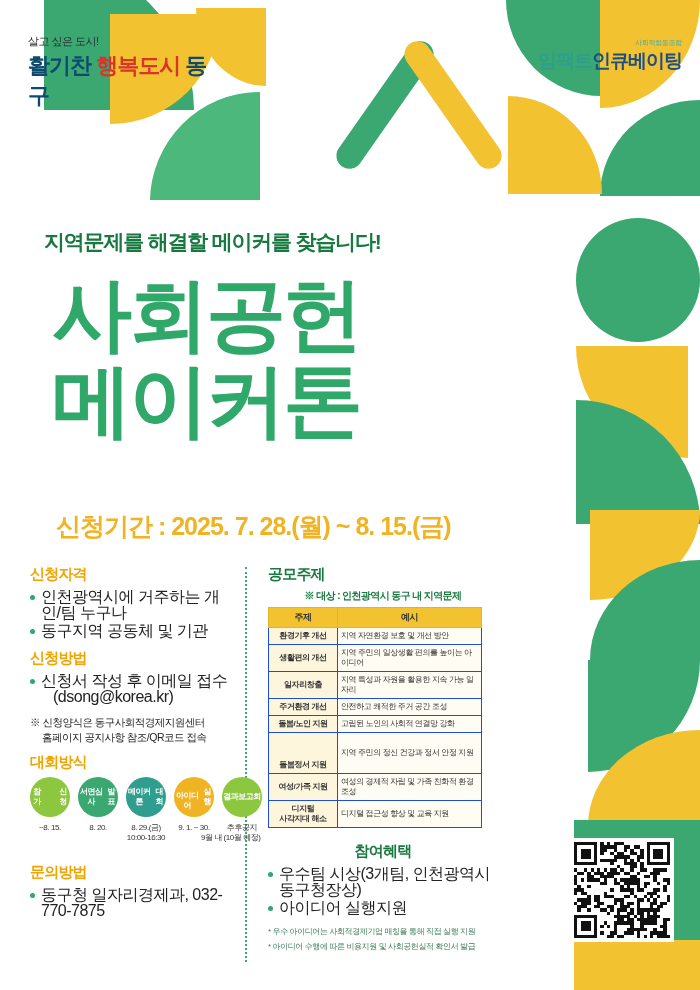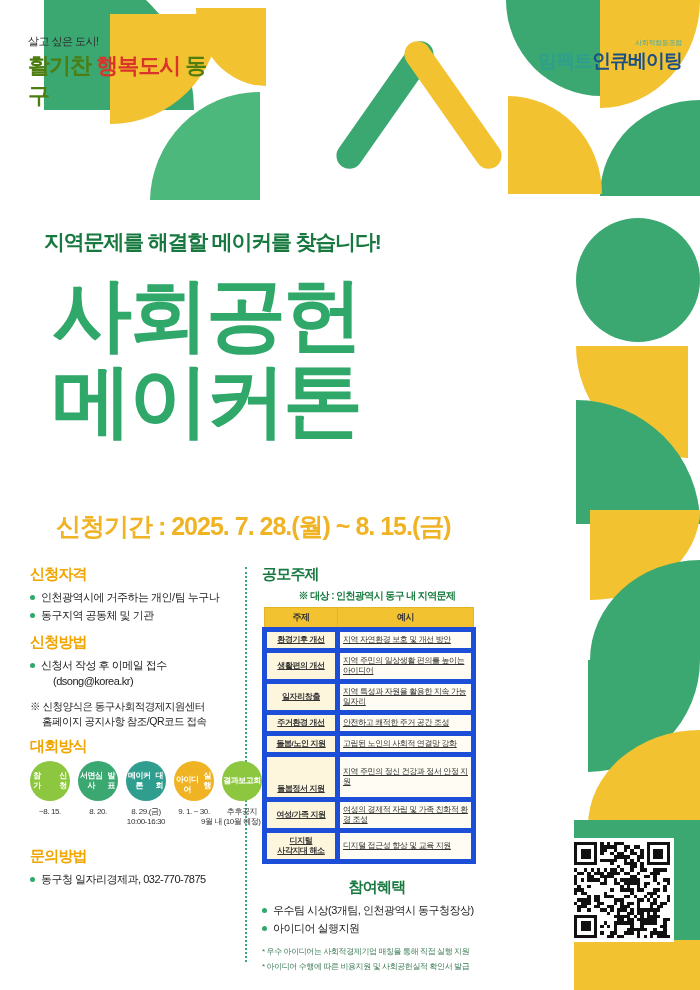--- a/index.html
+++ b/index.html
@@ -26,62 +26,62 @@
   
   .topband{position:absolute;left:0;top:0;width:700px;height:200px;overflow:hidden;}
 
   
   .rightcol{position:absolute;right:0;top:0;width:210px;height:990px;overflow:hidden;}
 
   
   .logo-left{position:absolute;left:28px;top:34px;width:180px;height:60px;}
   .logo-left .l1{font-size:11px;color:#2e2e2e;letter-spacing:-.5px;}
   .logo-left .l2{font-size:22px;font-weight:bold;color:#e0452b;letter-spacing:-1px;margin-top:2px;}
-  .logo-left .l2 .g{color:#4d7c0f;}
+  .logo-left .l2 .g{color:#0c4a6e;}
   .logo-left .l2 .dg{color:#d9332a;}
 
   .logo-right{position:absolute;right:18px;top:38px;text-align:right;}
   .logo-right .sub{font-size:7px;color:#4aa;letter-spacing:-.3px;}
   .logo-right .main{font-size:19px;font-weight:bold;color:#2f9e8f;letter-spacing:-1px;}
   .logo-right .main .bl{color:#1c4f86;}
 
   .tagline{position:absolute;left:44px;top:228px;font-size:21px;font-weight:bold;color:#17793f;letter-spacing:-1.2px;}
 
   .bigtitle{position:absolute;left:52px;top:272px;color:#2fa86a;font-weight:bold;
     font-size:80px;line-height:86px;letter-spacing:-3px;}
   .bigtitle .line2{display:block;}
 
   .period{position:absolute;left:56px;top:510px;font-size:25px;font-weight:bold;color:#f0b323;letter-spacing:-1px;}
 
   
   .content{position:absolute;left:0;top:565px;width:700px;height:425px;}
   .colL{position:absolute;left:30px;top:0;width:200px;}
   .divider{position:absolute;left:245px;top:2px;width:0;height:395px;border-left:2px dotted #3aa870;}
-  .colR{position:absolute;left:262px;top:0;width:230px;}
+  .colR{position:absolute;left:268px;top:0;width:230px;}
 
   .h{color:#f0a500;font-size:15px;font-weight:bold;letter-spacing:-.8px;margin:0 0 5px 0;}
   .hG{color:#17793f;}
   ul.b{margin:0 0 10px 0;padding:0;list-style:none;}
-  ul.b li{font-size:11px;color:#222;letter-spacing:-.5px;line-height:16px;position:relative;padding-left:11px;margin-bottom:2px;}
+  ul.b li{font-size:16px;color:#222;letter-spacing:-.5px;line-height:16px;position:relative;padding-left:11px;margin-bottom:2px;}
   ul.b li:before{content:"";position:absolute;left:0;top:6px;width:5px;height:5px;border-radius:50%;background:#2fa86a;}
   .note{font-size:10.5px;color:#222;letter-spacing:-.5px;line-height:15px;margin:2px 0 8px 0;}
   .indent{padding-left:12px;display:block;}
 
   
   .proc{position:relative;height:74px;margin-top:4px;}
   .pc{position:absolute;top:0;width:40px;height:40px;border-radius:50%;color:#fff;
       font-size:8px;font-weight:bold;display:flex;align-items:center;justify-content:center;
       text-align:center;line-height:10px;letter-spacing:-.5px;}
   .plabel{position:absolute;top:46px;width:56px;text-align:center;font-size:8px;color:#333;
       line-height:10px;letter-spacing:-.4px;}
 
   
   table.t{border-collapse:collapse;width:214px;margin-top:4px;}
   table.t th{background:#f2c230;color:#333;font-size:9px;font-weight:bold;border:1px solid #e2b426;padding:3px 2px;letter-spacing:-.4px;}
-  table.t td{font-size:8px;color:#333;border:5px solid #1d4ed8;padding:3px 3px;letter-spacing:-.4px;line-height:10px;text-decoration:underline;}
+  table.t td{font-size:8px;color:#333;border:1px solid #1d4ed8;padding:3px 3px;letter-spacing:-.4px;line-height:10px;}
   table.t td.k{background:#fdf6dd;width:62px;text-align:center;font-weight:bold;}
   table.t td.v{background:#fffdf3;}
   .subject-note{font-size:10px;font-weight:bold;color:#17793f;letter-spacing:-.6px;margin:2px 0 4px 0;text-align:center;}
   .foot{font-size:8px;color:#3a7a55;letter-spacing:-.4px;line-height:11px;margin-top:4px;}
 
   
   .qrbox{position:absolute;right:26px;bottom:48px;width:96px;height:96px;background:#fff;padding:4px;}
   .qr{width:96px;height:96px;}
 </style>
 </head>

